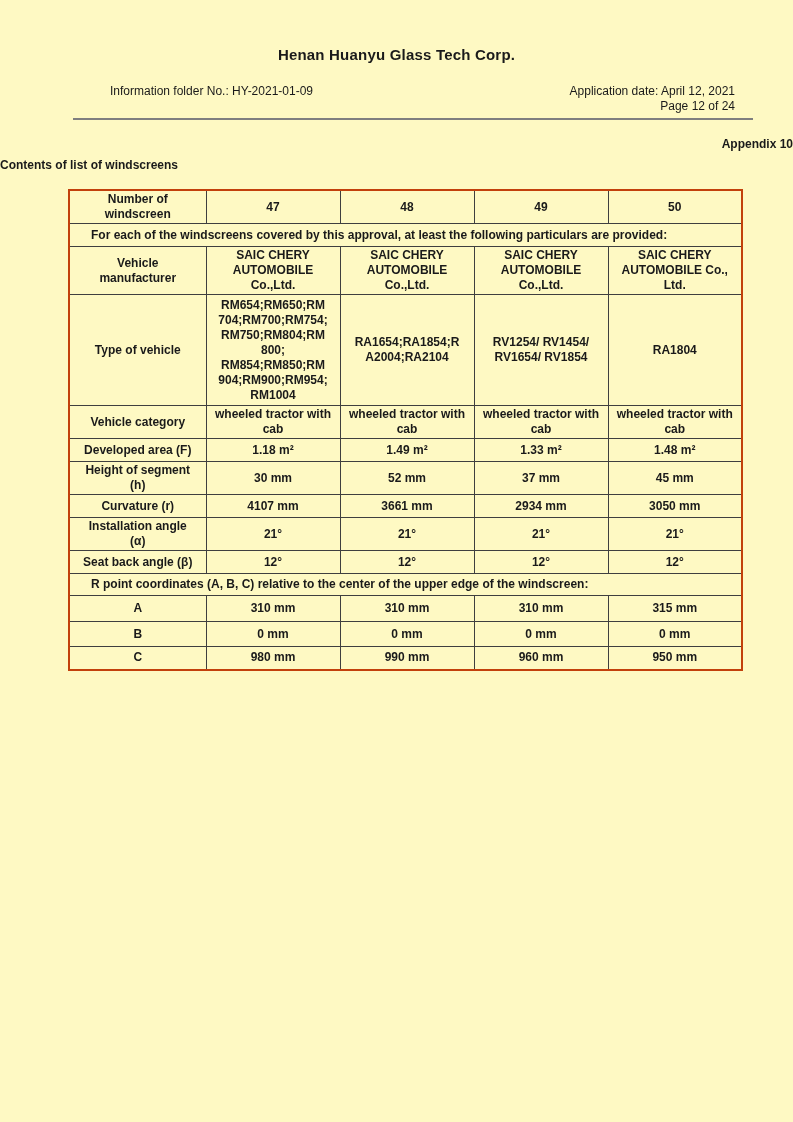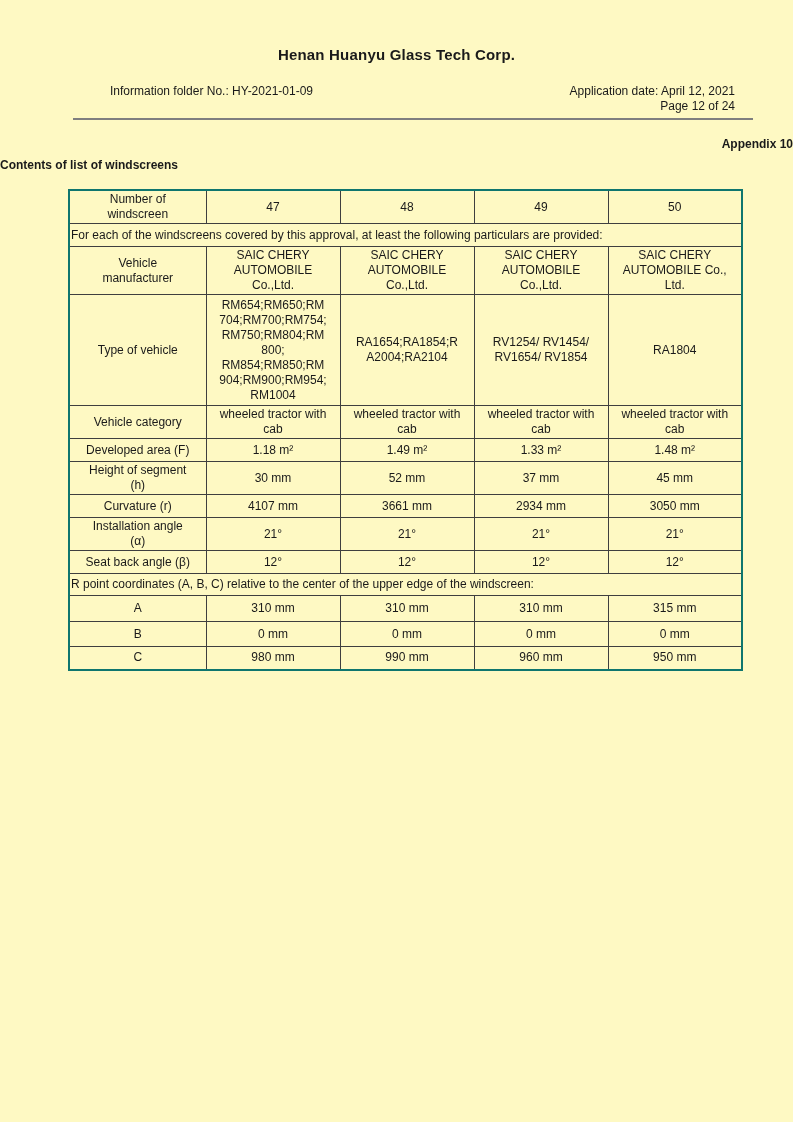--- a/index.html
+++ b/index.html
@@ -44,34 +44,35 @@
   .appendix-subtitle {
     margin-top: 7px;
     text-align: left;
     font-weight: bold;
   }
   table.ws {
     border-collapse: collapse;
     table-layout: fixed;
     margin: 17px 0 0 68px;
     width: 673px;
-    border: 2px solid #0f766e;
+    border: 2px solid #c2410c;
+    font-weight: bold;
   }
   table.ws td {
     border: 1px solid #3f3f3f;
     text-align: center;
     vertical-align: middle;
     line-height: 15px;
     padding: 1px 3px;
     white-space: pre-line;
     overflow: hidden;
   }
   table.ws td.note-cell {
     text-align: left;
-    padding-left: 1px;
+    padding-left: 21px;
     white-space: normal;
   }
 </style>
 </head>
 <body>
 
 <div class="page">
 
   <div class="company-title">Henan Huanyu Glass Tech Corp.</div>
 

